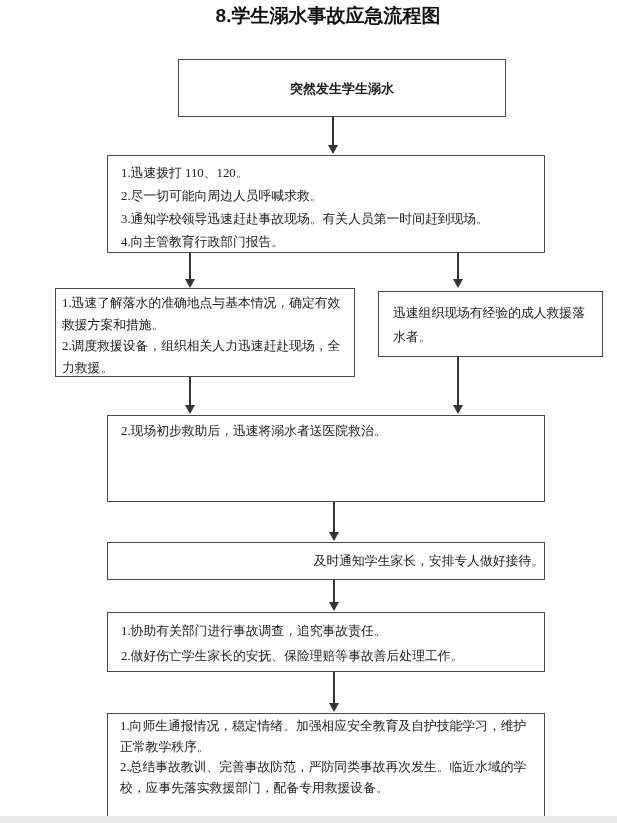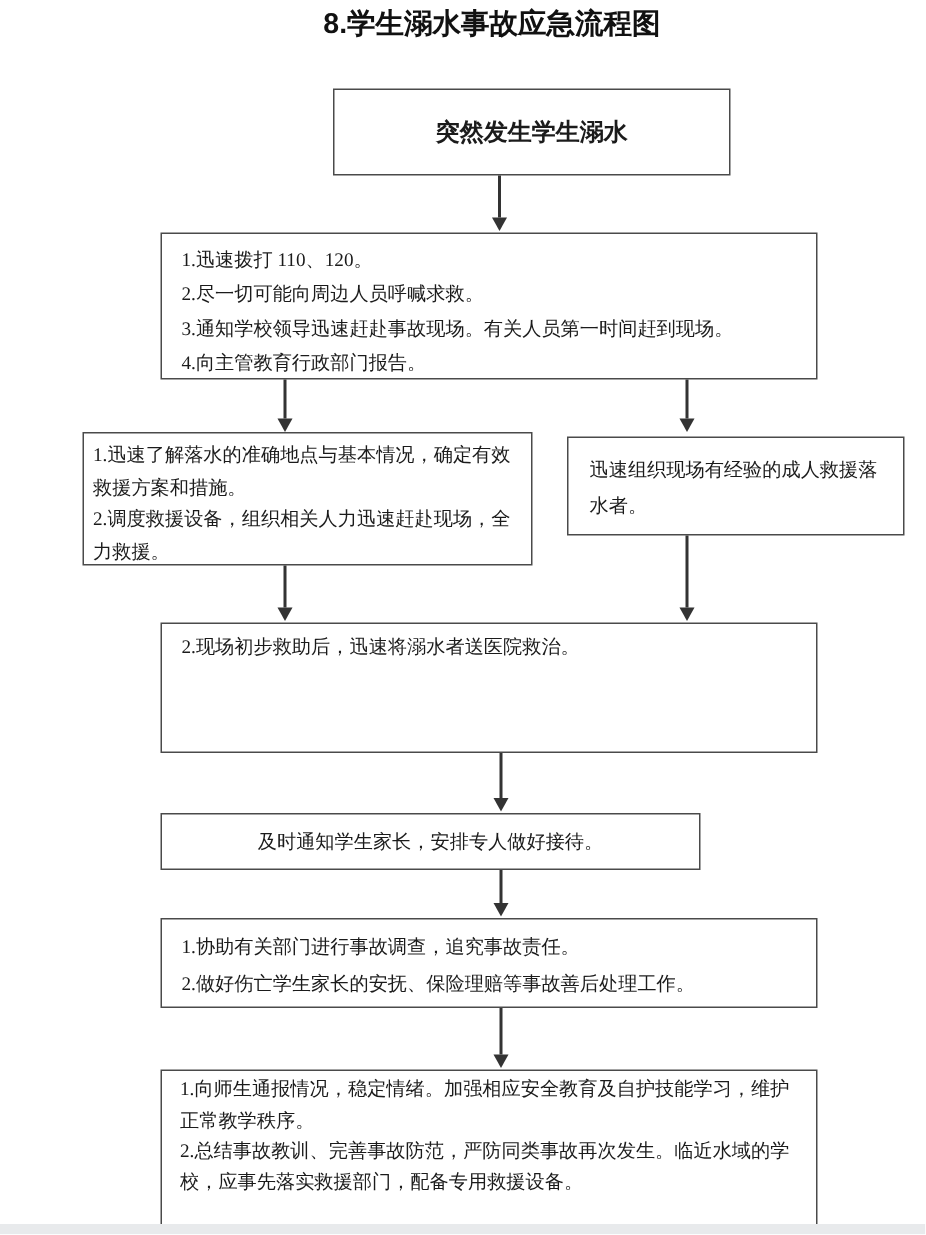--- a/index.html
+++ b/index.html
@@ -30,26 +30,26 @@
     font-size:12.8px;
     line-height:21px;
   }
   .fbox p{margin:0;padding:0;}
   .center-box{
     display:flex;align-items:center;justify-content:center;
     text-align:center;
   }
   .bold{font-weight:bold;}
   
-  #box-start{left:178px;top:59px;width:265px;height:58px;font-size:16px;margin-left:44px;}
+  #box-start{left:178px;top:59px;width:328px;height:58px;font-size:13px;}
   #box-immediate{left:107px;top:155px;width:438px;height:98px;padding:6px 13px 0 13px;line-height:23px;}
   #box-plan{left:55px;top:288px;width:300px;height:89px;padding:4px 10px 0 6px;line-height:21.5px;}
   #box-onsite{left:378px;top:291px;width:225px;height:66px;padding:9px 12px 0 14px;line-height:24px;}
   #box-firstaid{left:107px;top:415px;width:438px;height:87px;padding:5px 13px 0 13px;line-height:20.8px;}
-  #box-parents{left:107px;top:542px;width:360px;height:38px;font-size:12.8px;}
+  #box-parents{left:107px;top:542px;width:438px;height:38px;font-size:12.8px;justify-content:flex-end;}
   #box-invest{left:107px;top:612px;width:438px;height:60px;padding:6px 13px 0 13px;line-height:25px;}
   #box-followup{left:107px;top:713px;width:438px;height:105px;padding:2px 10px 0 12px;line-height:20.6px;}
   
   .connector{position:absolute;width:10px;}
   .connector .vline{
     position:absolute;left:4px;top:0;width:1.8px;background:#333333;
   }
   .connector .ah{
     position:absolute;left:0;bottom:0;width:0;height:0;
     border-left:5px solid transparent;

